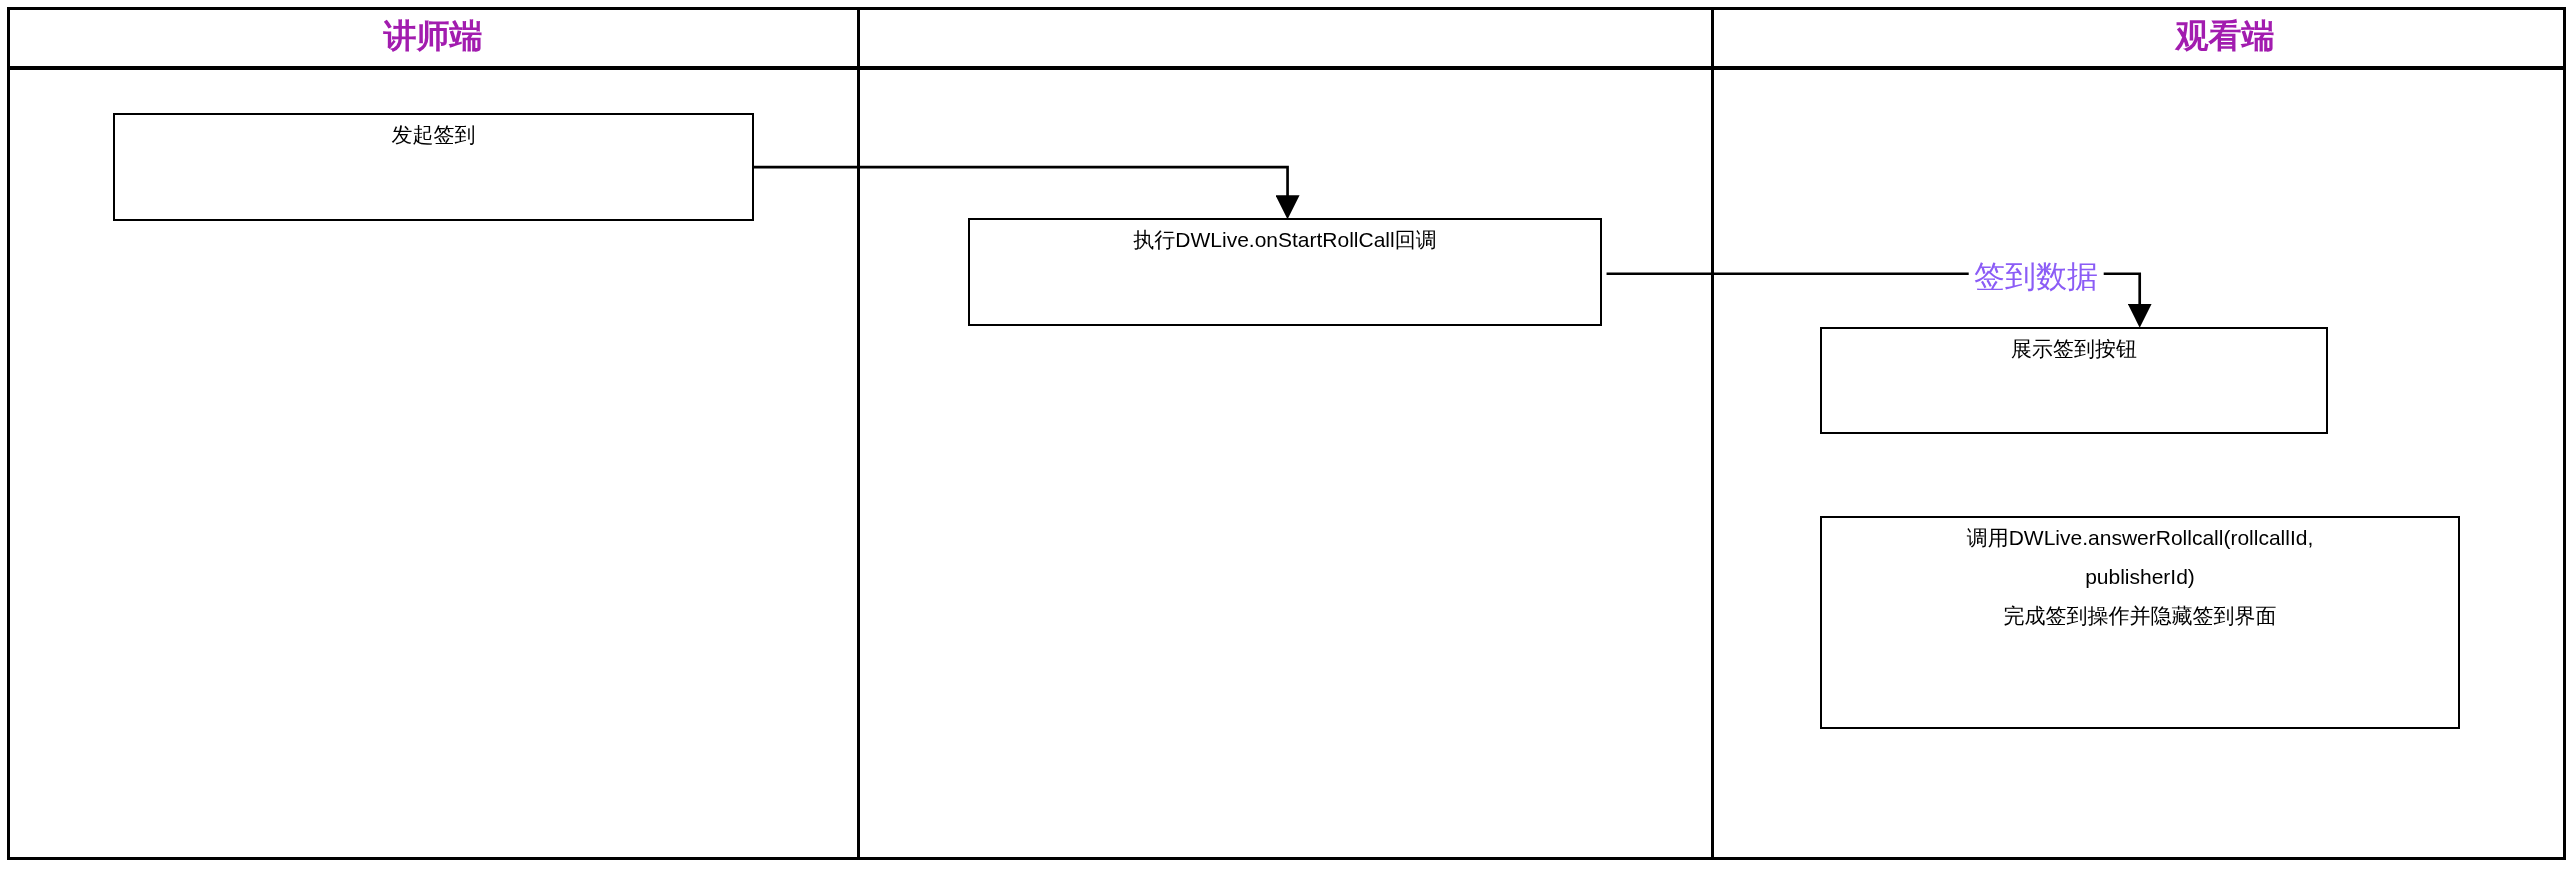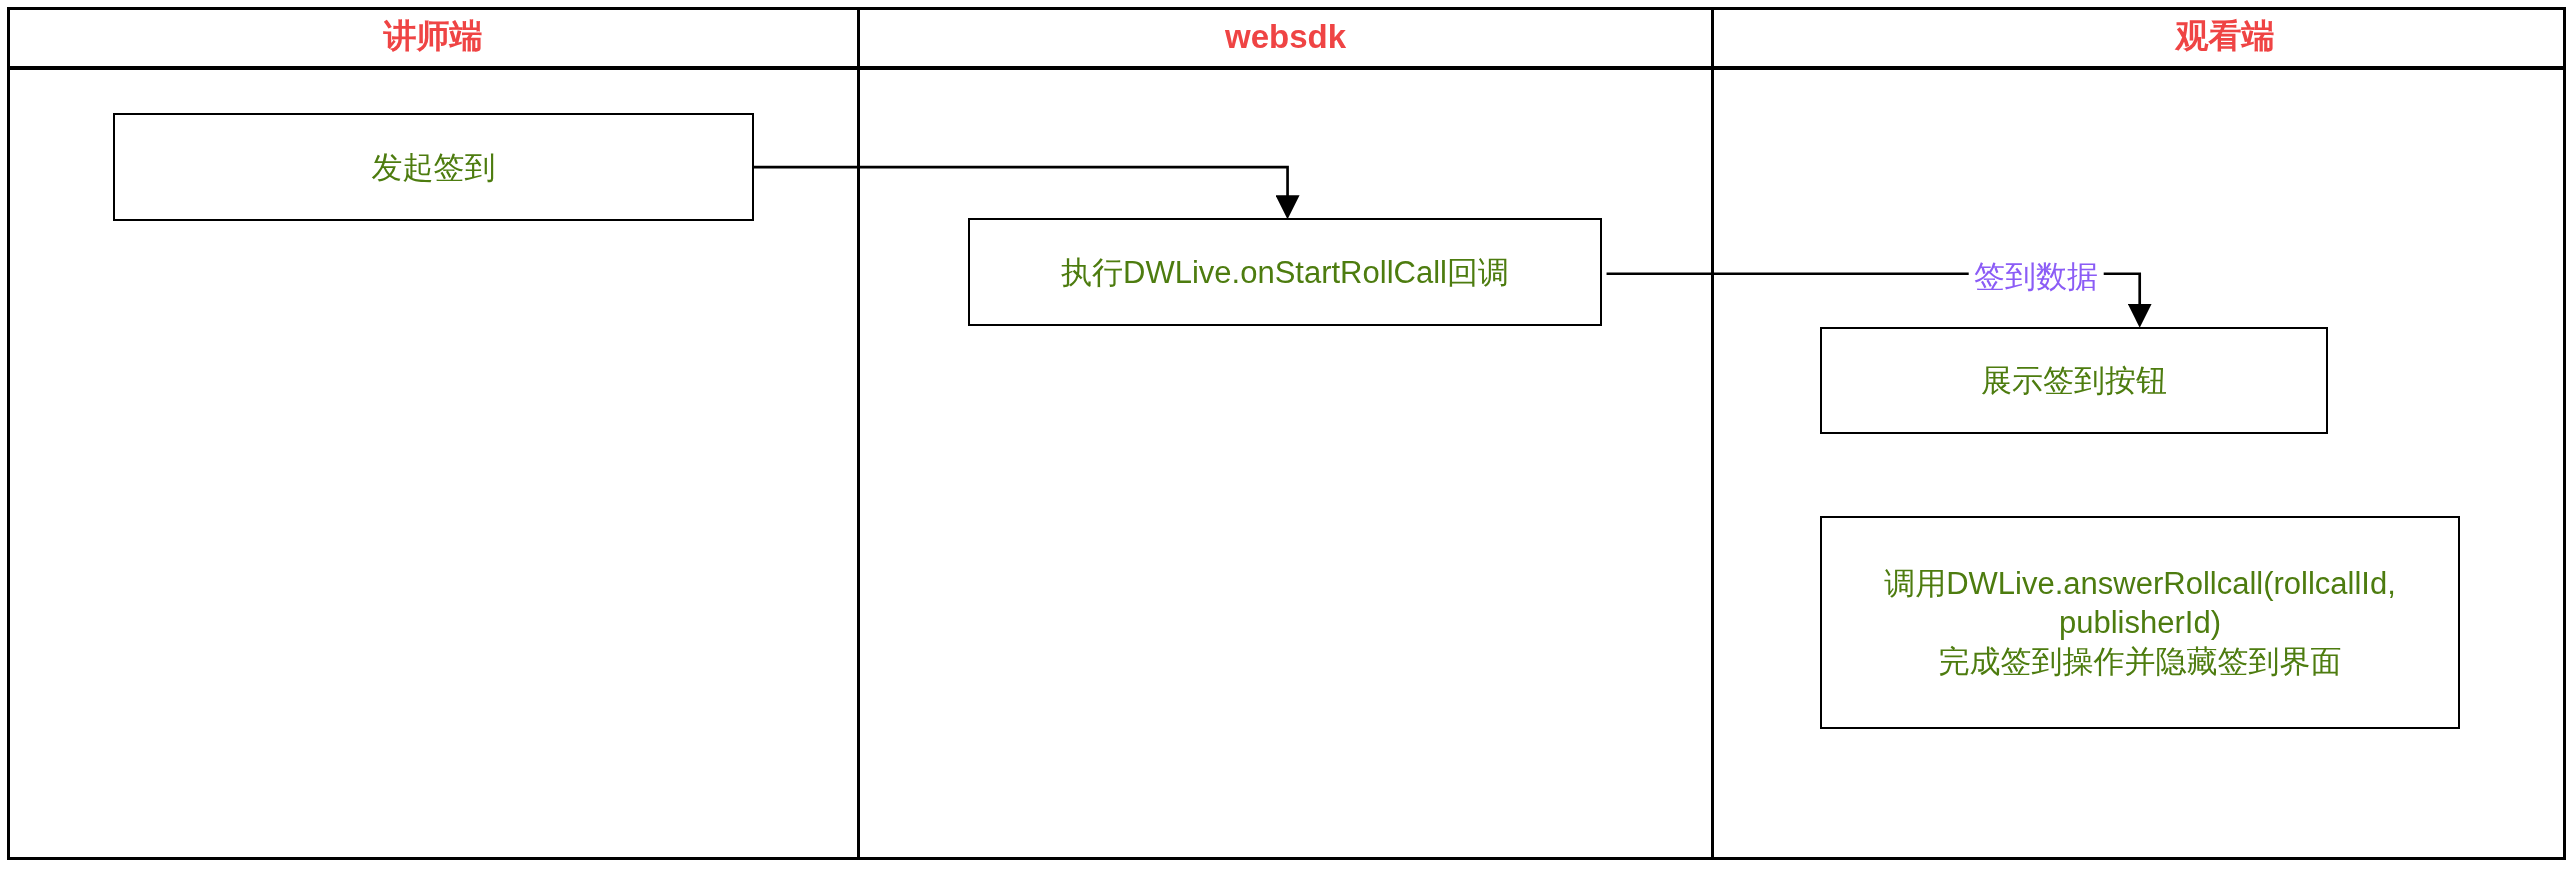--- a/index.html
+++ b/index.html
@@ -41,40 +41,40 @@
   }
   .lane-title {
     position: absolute;
     top: 7.1px;
     height: 59px;
     display: flex;
     align-items: center;
     justify-content: center;
     font-size: 33px;
     font-weight: bold;
-    color: #ef4444;
+    color: #a21caf;
   }
   .t1 { left: 7.1px;    width: 852px; }
   .t2 { left: 859px;  width: 853px; }
   .t3 { left: 1712px; width: 1002px; padding-left: 12px; }
 
   
   .node {
     position: absolute;
     border: 2.7px solid #000;
     box-sizing: border-box;
     background: #ffffff;
     display: flex;
     flex-direction: column;
     align-items: center;
-    justify-content: center;
+    justify-content: flex-start;
     text-align: center;
-    font-size: 31px;
+    font-size: 21px;
     line-height: 39px;
-    color: #4d7c0f;
+    color: #000000;
     z-index: 2;
   }
   .node-initiate { left: 113px;  top: 113px; width: 641px; height: 108px; }
   .node-callback { left: 968px; top: 218px; width: 634px; height: 108px; }
   .node-show     { left: 1820px; top: 327px; width: 508px; height: 107px; }
   .node-answer   { left: 1820px; top: 516px; width: 640px; height: 213px; }
 
   
   svg.wires {
     position: absolute;
@@ -101,21 +101,20 @@
 <body>
 
 <div class="canvas">
 
   <div class="frame"></div>
   <div class="vline v1"></div>
   <div class="vline v2"></div>
   <div class="header-sep"></div>
 
   <div class="lane-title t1">讲师端</div>
-  <div class="lane-title t2">websdk</div>
   <div class="lane-title t3">观看端</div>
 
   <svg class="wires" viewBox="0 0 2899 979" xmlns="http://www.w3.org/2000/svg">
     <defs>
       <marker id="arrow" viewBox="0 0 10 10" refX="7.5" refY="5" markerWidth="9" markerHeight="9" orient="auto-start-reverse">
         <path d="M 0 0 L 10 5 L 0 10 z" fill="#000"></path>
       </marker>
     </defs>
     <path d="M 848 188 H 1449 V 240" fill="none" stroke="#000" stroke-width="3" marker-end="url(#arrow)"></path>
     <path d="M 1808 308 H 2408 V 362" fill="none" stroke="#000" stroke-width="3" marker-end="url(#arrow)"></path>

